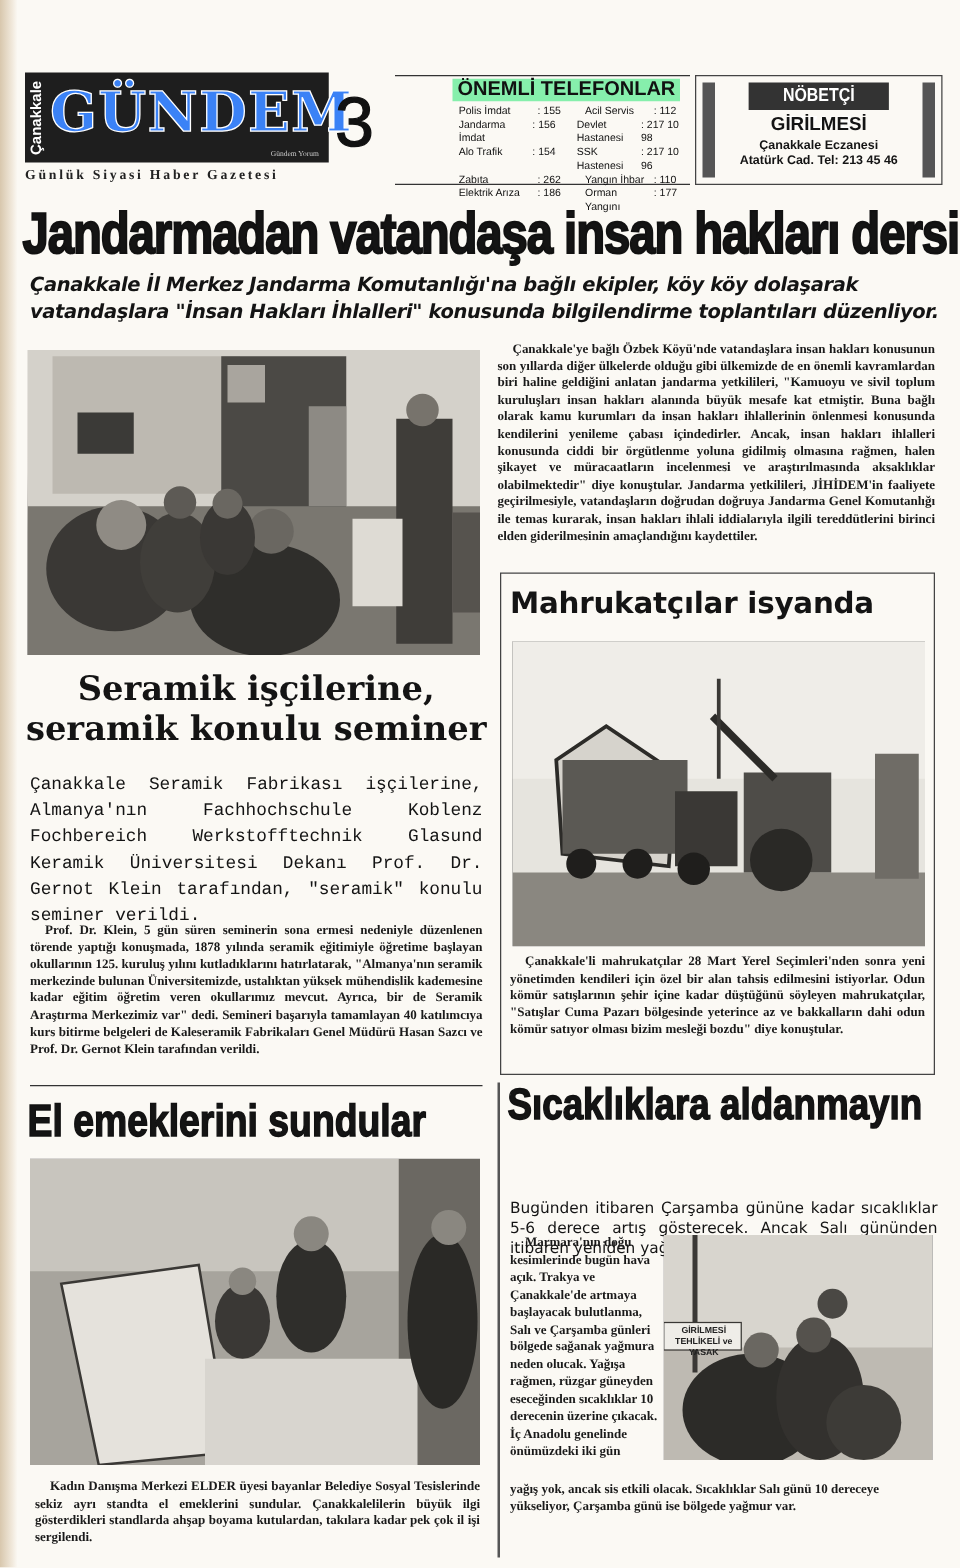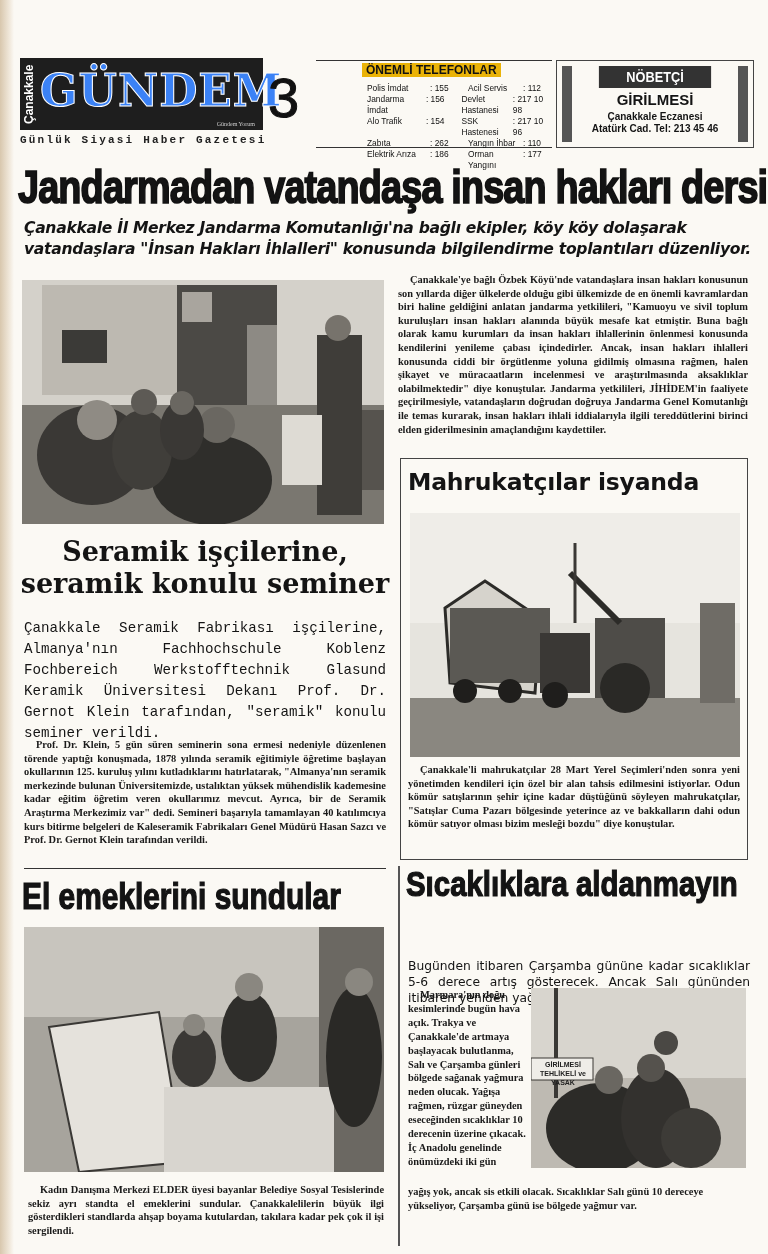--- a/index.html
+++ b/index.html
@@ -4,25 +4,25 @@
 <style>
   html,body{margin:0;padding:0;}
   body{width:768px;height:1254px;background:#fbf9f4;position:relative;overflow:hidden;font-family:"Liberation Serif",serif;color:#141414;}
   .edge{position:absolute;left:0;top:0;width:14px;height:1254px;background:linear-gradient(90deg,#d8c7ad,#f1e9dc 70%,#fbf9f4);}
   .abs{position:absolute;}
   
   .mast{left:20px;top:58px;width:243px;height:72px;background:#1e1e1e;}
   .mast .side{position:absolute;left:2px;top:4px;width:16px;height:64px;color:#fff;font-family:"Liberation Sans",sans-serif;font-size:12px;font-weight:bold;writing-mode:vertical-rl;transform:rotate(180deg);text-align:center;}
   .mast .logo{position:absolute;left:20px;top:6px;width:220px;height:54px;color:#3b82f6;font-family:"DejaVu Serif",serif;font-weight:bold;font-size:44px;letter-spacing:1px;line-height:54px;text-align:center;-webkit-text-stroke:1px #fff;}
   .mast .small{position:absolute;right:8px;bottom:3px;color:#ccc;font-size:6px;}
-  .tagline{left:20px;top:134px;width:260px;font-family:Liberation Mono, monospace;font-weight:bold;font-size:11px;letter-spacing:2.2px;color:#222;}
+  .tagline{left:20px;top:134px;width:260px;font-family:Liberation Serif, serif;font-weight:bold;font-size:11px;letter-spacing:2.2px;color:#222;}
   .pagenum{left:268px;top:68px;font-family:"Liberation Sans",sans-serif;font-size:56px;line-height:60px;color:#111;-webkit-text-stroke:1px #111;}
   
   .phones{left:316px;top:60px;width:236px;height:86px;border-top:1px solid #333;border-bottom:1px solid #333;}
-  .phones .ttl{position:absolute;left:46px;top:2px;background:#eab308;padding:0 4px;font-family:"Liberation Sans",sans-serif;font-weight:bold;font-size:12px;color:#111;}
+  .phones .ttl{position:absolute;left:46px;top:2px;background:#86efac;padding:0 4px;font-family:"Liberation Sans",sans-serif;font-weight:bold;font-size:16px;color:#111;}
   .phones .list{position:absolute;left:3px;top:22px;font-family:"Liberation Sans",sans-serif;font-size:8.4px;line-height:11px;color:#111;}
   .phones .row{display:flex;padding-left:48px;}
   .phones .n1{width:63px;} .phones .v1{width:38px;} .phones .n2{width:55px;}
   
   .ecz{left:556px;top:60px;width:196px;height:86px;border:1px solid #444;}
   .ecz .bar{position:absolute;top:5px;width:10px;height:76px;background:#555;}
   .ecz .tt{position:absolute;left:32px;top:5px;width:132px;height:22px;background:#333;color:#fff;font-family:"Liberation Sans",sans-serif;font-weight:bold;font-size:15px;line-height:22px;text-align:center;transform:scaleX(0.85);}
   .ecz .day{position:absolute;left:0;width:196px;top:30px;text-align:center;font-family:"Liberation Sans",sans-serif;font-weight:bold;font-size:15px;}
   .ecz .nm{position:absolute;left:0;width:196px;top:50px;text-align:center;font-family:"Liberation Sans",sans-serif;font-weight:bold;font-size:10px;line-height:12px;}
   

